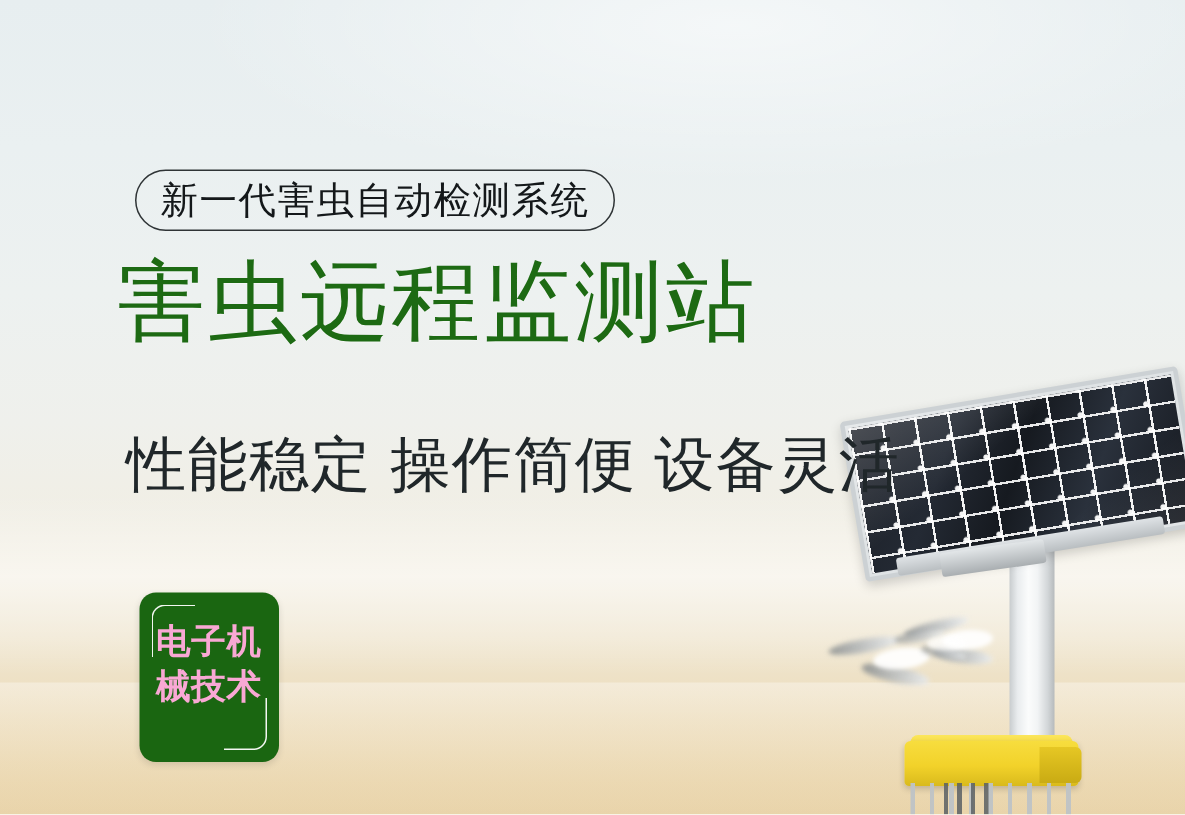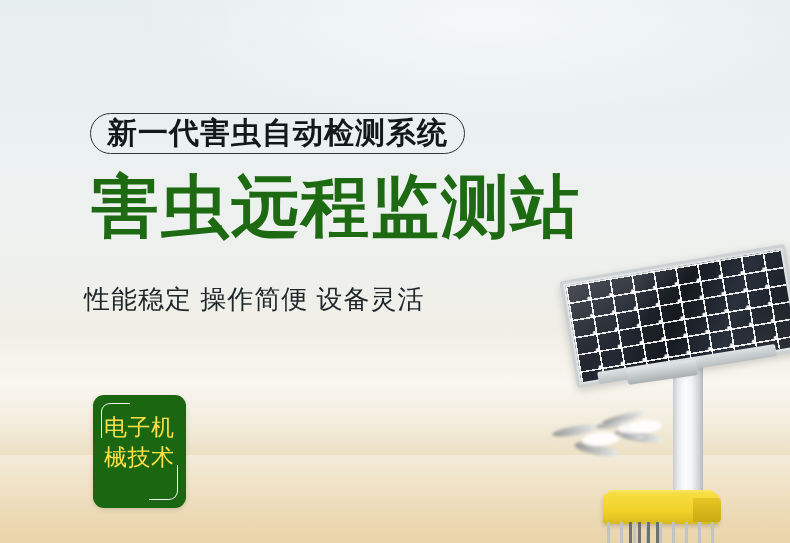--- a/index.html
+++ b/index.html
@@ -40,41 +40,41 @@
 
   
   .badge{
     position:absolute; left:90px; top:113px;
     height:41px;
     padding:0 16px;
     display:flex; align-items:center;
     border:1.6px solid #2f3436;
     border-radius:21px;
     color:#14181a;
-    font-size:30px;
-    font-weight:700;
+    font-size:25px;
+    font-weight:400;
     letter-spacing:1px;
     white-space:nowrap;
   }
 
   .headline{
-    position:absolute; left:91px; top:172px;
+    position:absolute; left:78px; top:172px;
     color:#1d6a13;
-    font-size:68px;
-    font-weight:bold;
+    font-size:59px;
+    font-weight:normal;
     letter-spacing:2px;
     line-height:1;
     white-space:nowrap;
     text-shadow:0 1px 0 rgba(255,255,255,.35);
   }
 
   .subline{
     position:absolute; left:84px; top:282px;
     color:#20272a;
-    font-size:26px;
+    font-size:40px;
     font-weight:400;
     letter-spacing:1px;
     white-space:nowrap;
   }
 
   
   .chips{
     position:absolute; left:93px; top:395px;
     display:flex;
     gap:14px;
@@ -86,24 +86,24 @@
     border-radius:11px;
     height:113px;
     padding:17px 11px 0 11px;
     display:flex;
     flex-direction:column;
     justify-content:flex-start;
     align-items:center;
     box-shadow:0 2px 5px rgba(0,0,0,.12);
   }
   .chip-text{
-    color:#fde047;
+    color:#f9a8d4;
     font-size:23px;
     line-height:1.32;
-    font-weight:400;
+    font-weight:700;
     white-space:pre-line;
     letter-spacing:0.5px;
     position:relative;
     z-index:2;
   }
   
   .chip::before{
     content:"";
     position:absolute;
     left:8px; top:8px;

